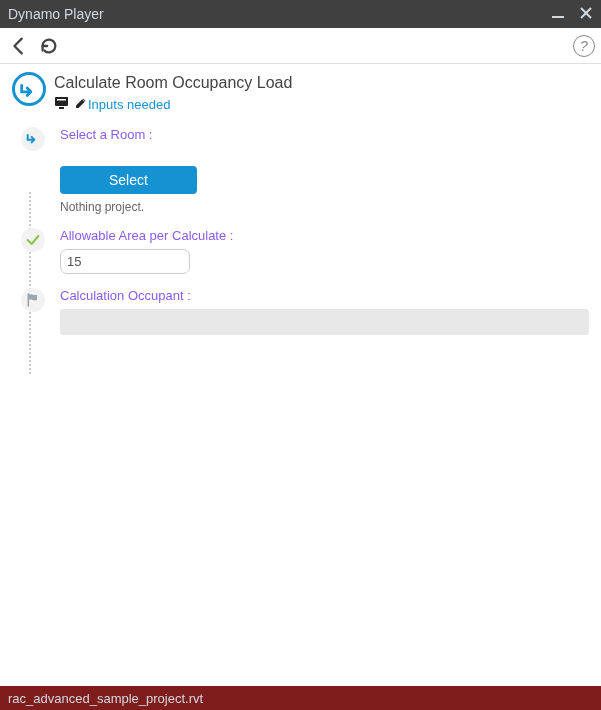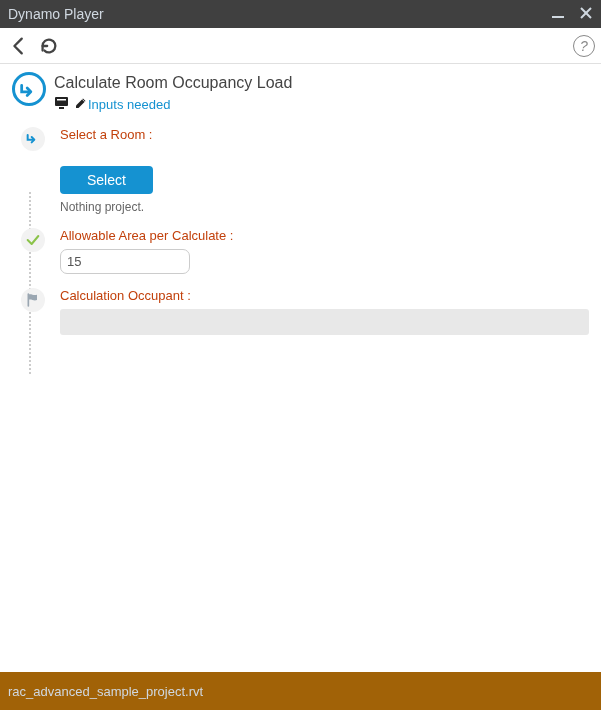--- a/index.html
+++ b/index.html
@@ -58,44 +58,44 @@
     .step { display: flex; align-items: flex-start; margin-top: 14px; }
     .gutter {
       width: 42px; flex-shrink: 0; display: flex; flex-direction: column; align-items: center;
       position: relative;
     }
     .step-marker {
       width: 24px; height: 24px; border-radius: 50%; background: #f2f2f2;
       display: flex; align-items: center; justify-content: center;
     }
     .step-body { flex: 1; padding-left: 6px; }
-    .step-label { color: #c2410c; font-size: 13px; margin-bottom: 6px; }
+    .step-label { color: #8b5cf6; font-size: 13px; margin-bottom: 6px; }
     .select-btn {
       background: #1592d1; color: #fff; border: none; border-radius: 4px;
-      padding: 6px 27px; font-size: 14px; cursor: pointer; font-family: inherit;
+      padding: 6px 49px; font-size: 14px; cursor: pointer; font-family: inherit;
       display:block;
       margin-top:24px;
     }
     .hint { color: #666; font-size: 12px; margin-top: 6px; }
     .toggle {
       width: 40px; height: 22px; background: #e6e6e6; border-radius: 3px; position: relative; cursor: pointer;
       border:1px solid #d8d8d8;
     }
     .toggle-knob {
       position: absolute; top: 1px; left: 1px; width: 18px; height: 18px; background: #fff; border: 1px solid #ccc; border-radius: 2px;
     }
     .num-input {
       border: 1px solid #ccc; border-radius: 7px; padding: 4px 6px; width: 130px; font-size: 13px;
       color:#555; font-family:inherit;
     }
     .results-bar {
       background: #e8e8e8; border-radius: 3px; height: 26px; margin-top: 6px;
     }
     .footer {
-      background: #a16207; color: #d0d8e0; height: 38px;
+      background: #7f1d1d; color: #d0d8e0; height: 24px;
       display: flex; align-items: center; padding: 0 8px; font-size: 13px;
       position: absolute; bottom: 0; width: 601px;
     }
     .dotted-col { position:absolute; left:29px; top:128px; bottom:310px; border-left:2px dotted #ccc; z-index:-1;}
   </style>
 </head>
 <body>
 
 <div class="titlebar">
   <span class="titlebar-title">Dynamo Player</span>

